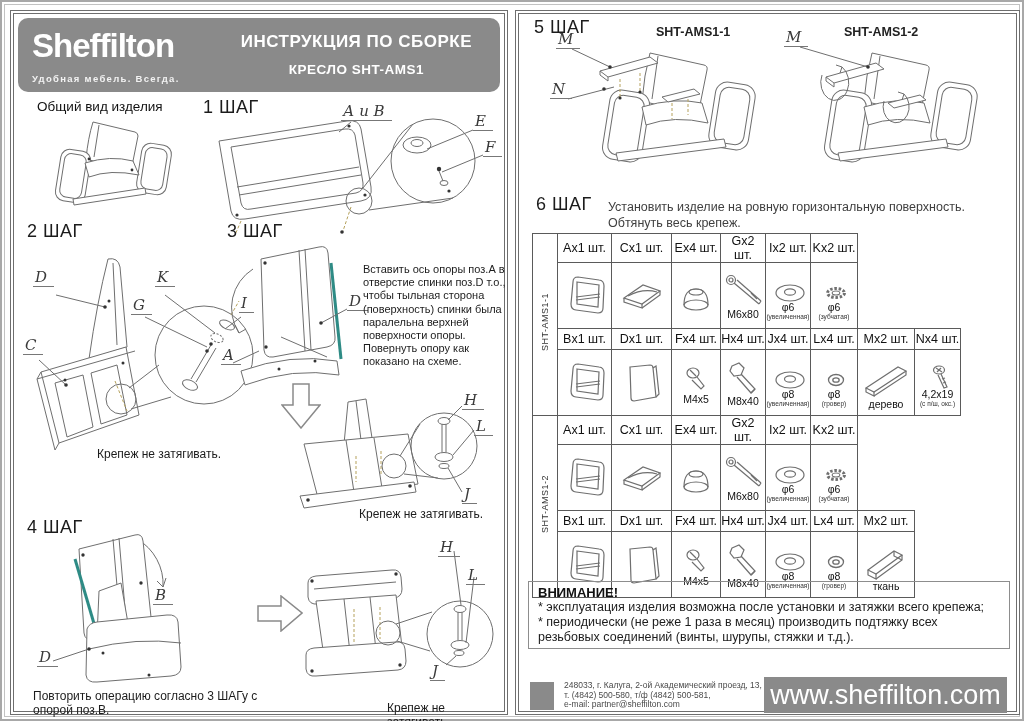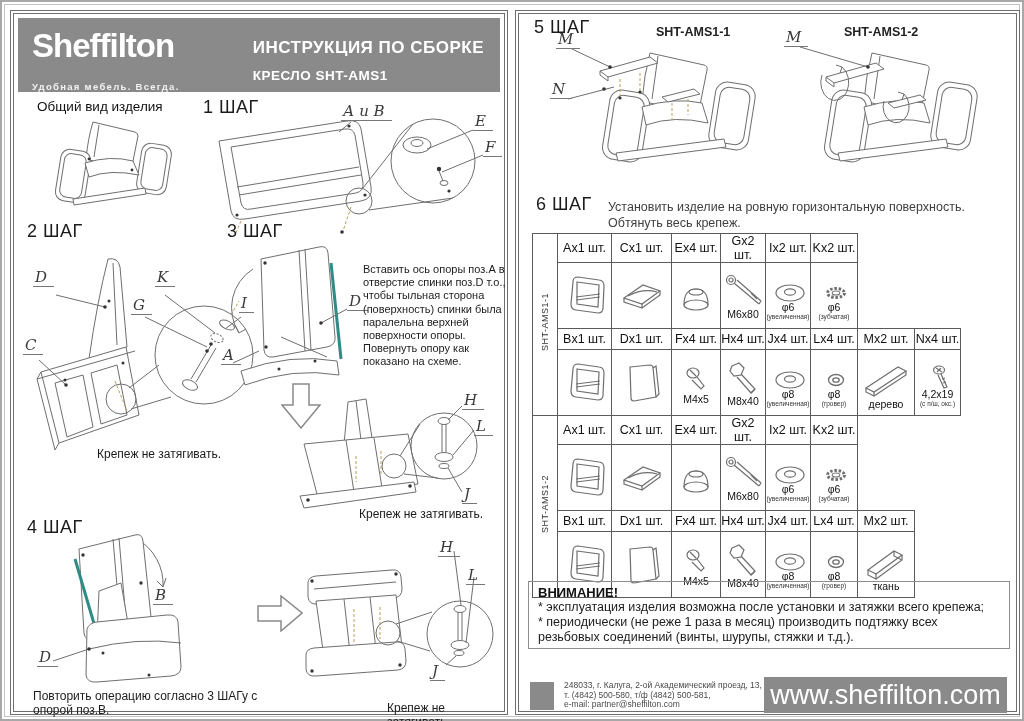--- a/index.html
+++ b/index.html
@@ -10,23 +10,23 @@
   .abs{position:absolute;}
   svg{display:block;}
   .line{stroke:#6f6f6f;stroke-width:1;fill:none;}
   .fillw{fill:#fff;stroke:#6f6f6f;stroke-width:1;}
   .dot{fill:#333;stroke:none;}
   .teal{stroke:#2e8b85;stroke-width:3;fill:none;}
   .dash{stroke:#b5a15c;stroke-width:1;fill:none;stroke-dasharray:3 2;}
   .dlabel{position:absolute;font-family:"DejaVu Serif",serif;font-style:italic;font-size:15px;color:#3a3a3a;border-bottom:1px solid #777;padding:0 7px 0 2px;line-height:17px;}
   .step-title{position:absolute;font-size:18px;color:#1c1c1c;letter-spacing:0.5px;}
   .caption{position:absolute;font-size:12px;color:#1c1c1c;}
-  .banner{position:absolute;background:#8a8a8a;}
+  .banner{position:absolute;background:#8a8a8a;border-radius:10px;}
   .logo-name{font-size:33px;font-weight:bold;color:#fff;letter-spacing:-1px;line-height:34px;}
-  .logo-tag{font-size:9.5px;color:#f2f2f2;letter-spacing:1.3px;font-weight:bold;margin-top:18px;}
+  .logo-tag{font-size:9.5px;color:#f2f2f2;letter-spacing:1.3px;font-weight:bold;margin-top:10px;}
   .hd-title{font-size:17px;font-weight:bold;color:#fff;letter-spacing:0.5px;}
   .hd-sub{font-size:13.5px;font-weight:bold;color:#fff;margin-top:10px;letter-spacing:0.5px;}
   .ov-caption{position:absolute;font-size:13.5px;font-weight:normal;color:#111;}
   .variant-title{position:absolute;font-size:12.5px;font-weight:600;color:#222;}
   .step6-text{position:absolute;font-size:12.5px;color:#404040;line-height:15.5px;}
   .s3text{position:absolute;font-size:11px;color:#1c1c1c;line-height:13.2px;}
   
   table.parts{border-collapse:collapse;table-layout:fixed;}
   table.parts td{border:1px solid #5a5a5a;padding:0;text-align:center;vertical-align:middle;overflow:hidden;}
   table.parts td.void{border:none;}
@@ -128,21 +128,21 @@
 <div class="sheet">
 
   <div class="panel" style="left:8px;top:8px;width:496px;height:703px;">
     <div class="panel-inner"></div>
 
     <div class="banner" style="left:7px;top:7px;width:482px;height:74px;">
       <div class="abs" style="left:14px;top:11px;">
         <div class="logo-name">Sheffilton</div>
         <div class="logo-tag">Удобная мебель. Всегда.</div>
       </div>
-      <div class="abs" style="right:16px;top:14px;text-align:left;margin-top:6px;">
+      <div class="abs" style="right:28px;top:14px;text-align:center;">
         <div class="hd-title">ИНСТРУКЦИЯ ПО СБОРКЕ</div>
         <div class="hd-sub">КРЕСЛО SHT-AMS1</div>
       </div>
     </div>
 
     <div class="ov-caption" style="left:26px;top:88px;">Общий вид изделия</div>
     <div class="abs" style="left:42px;top:102px;">
       <svg width="128" height="102" viewBox="0 0 128 102">
         <path class="fillw" d="M40,9 L82,19 Q85,20 85,23 L78,58 L33,46 Q35,25 40,9 Z"></path>
         <line class="line" x1="46" y1="12" x2="41" y2="44"></line>

